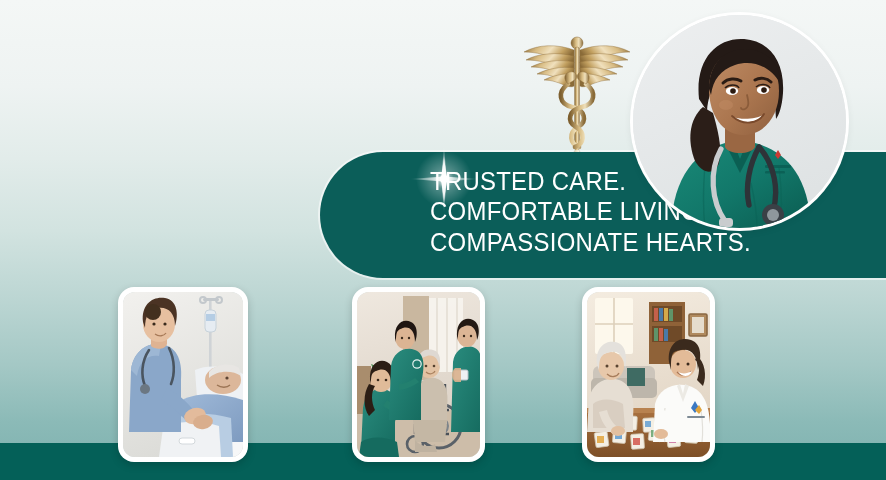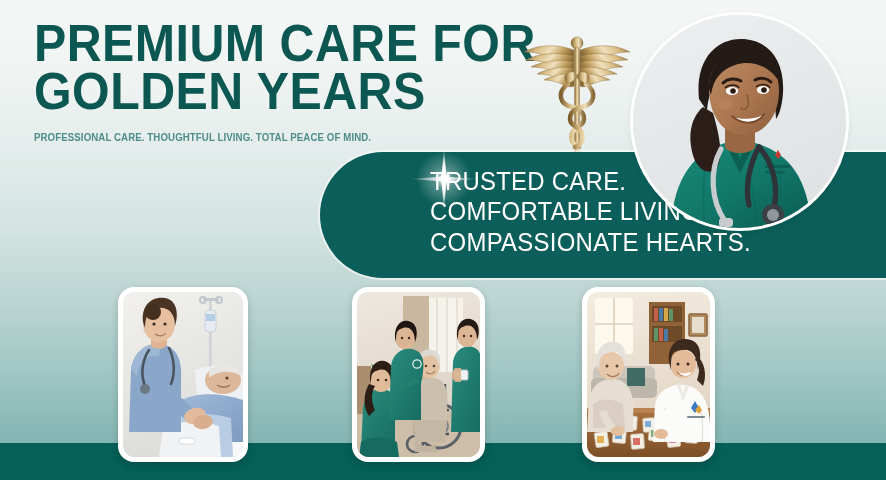--- a/index.html
+++ b/index.html
@@ -134,27 +134,20 @@
   #card-2 { left:352px; width:133px; }
   #card-3 { left:582px; width:133px; }
 </style>
 </head>
 <body>
 
 <div id="banner">
 
   <div class="bottom-band"></div>
 
-  <div class="headline-wrap">
-    <div class="headline">
-      <span class="l1">PREMIUM CARE FOR</span>
-      <span class="l2">GOLDEN YEARS</span>
-    </div>
-    <div class="tagline">PROFESSIONAL CARE. THOUGHTFUL LIVING. TOTAL PEACE OF MIND.</div>
-  </div>
 
   <div class="caduceus">
     <svg viewBox="0 0 130 160" xmlns="http://www.w3.org/2000/svg">
       <defs>
         <linearGradient id="goldW" x1="0" y1="0" x2="1" y2="0.3">
           <stop offset="0%" stop-color="#8a6b38"></stop>
           <stop offset="30%" stop-color="#d9bd85"></stop>
           <stop offset="55%" stop-color="#f0e0bd"></stop>
           <stop offset="80%" stop-color="#c2a060"></stop>
           <stop offset="100%" stop-color="#8a6b38"></stop>

